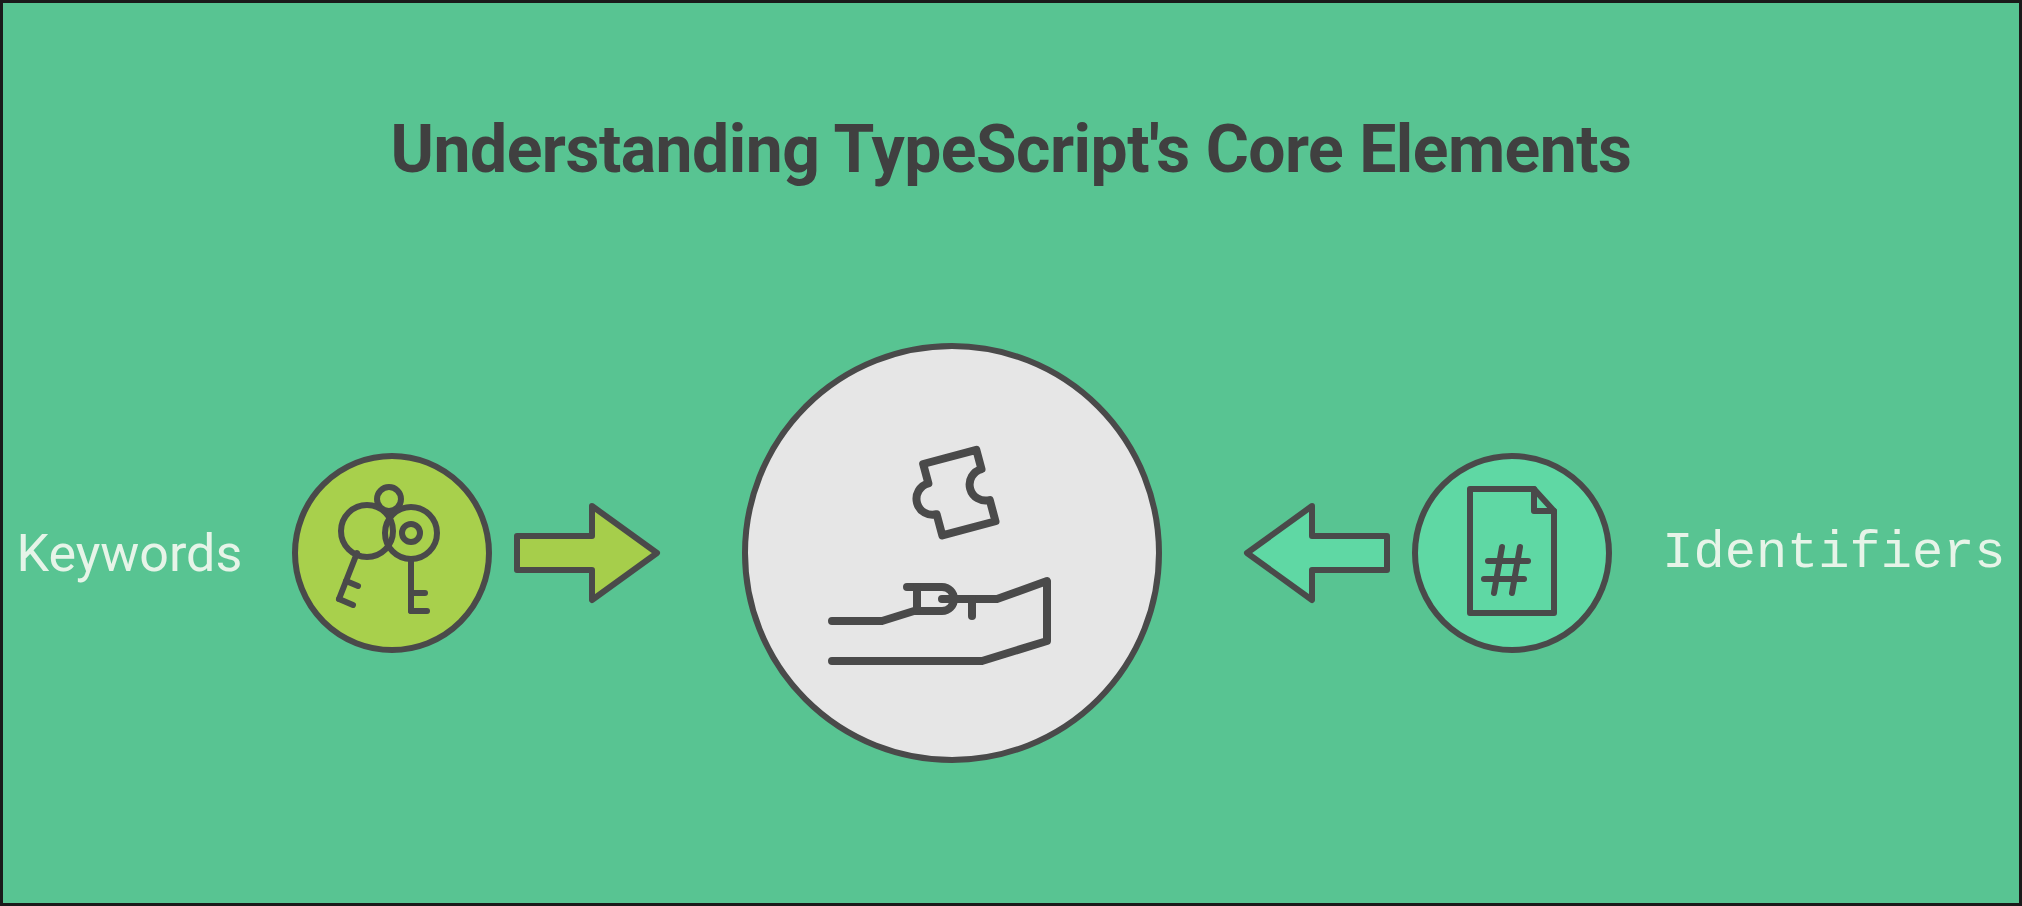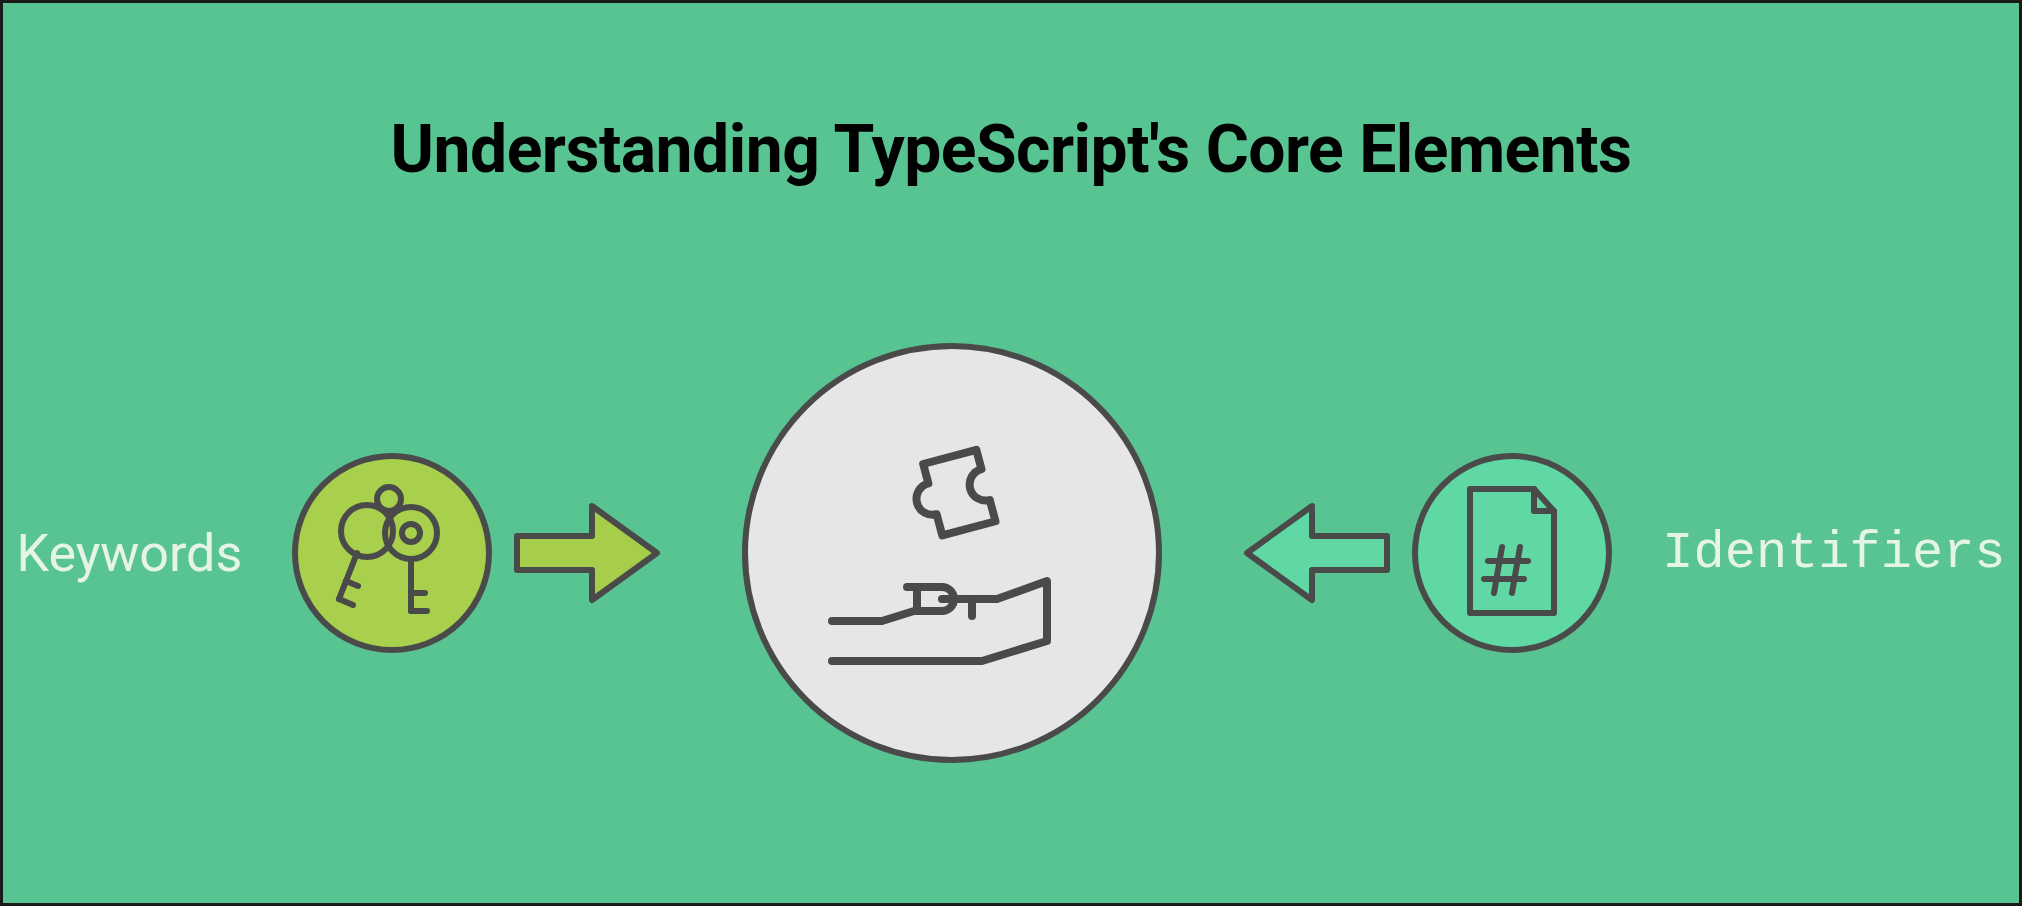--- a/index.html
+++ b/index.html
@@ -17,21 +17,21 @@
     overflow: hidden;
   }
   .title {
     position: absolute;
     top: 108px;
     left: 0;
     right: 0;
     text-align: center;
     font-size: 66px;
     font-weight: 700;
-    color: #000000;
+    color: #404040;
     letter-spacing: -0.5px;
   }
   .row {
     position: absolute;
     top: 340px;
     left: 0;
     right: 0;
     height: 420px;
     display: flex;
     align-items: center;

